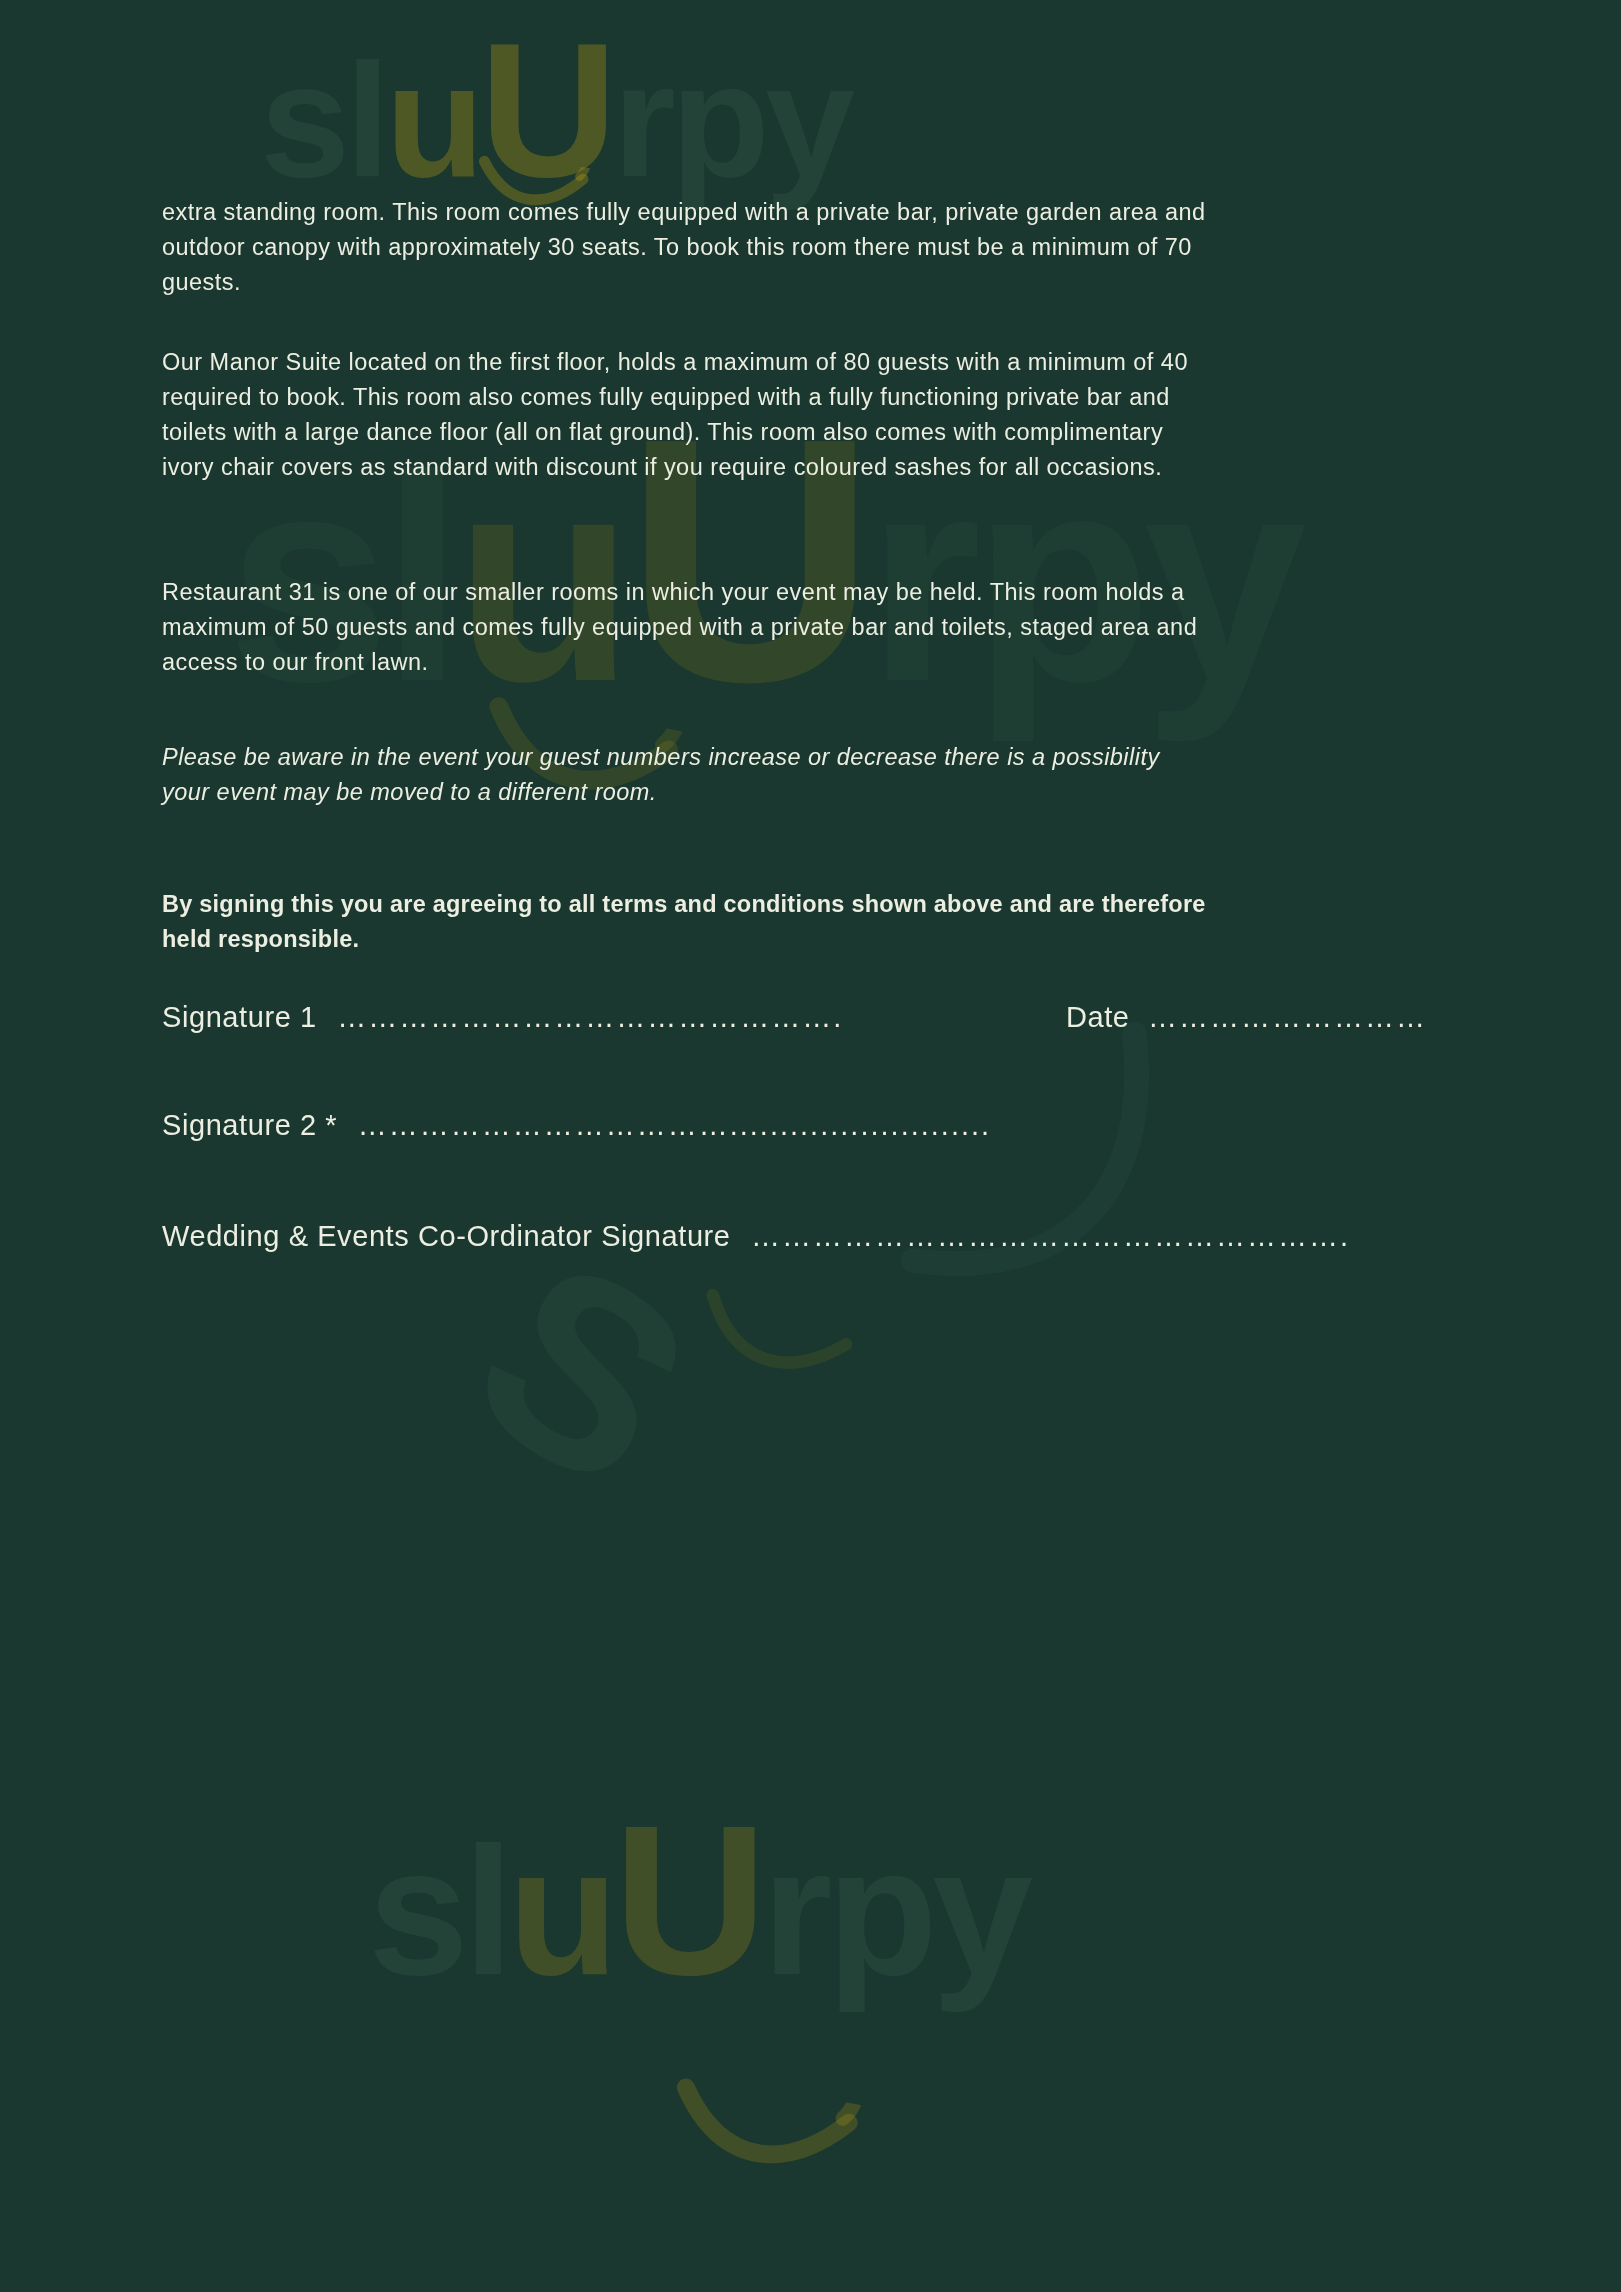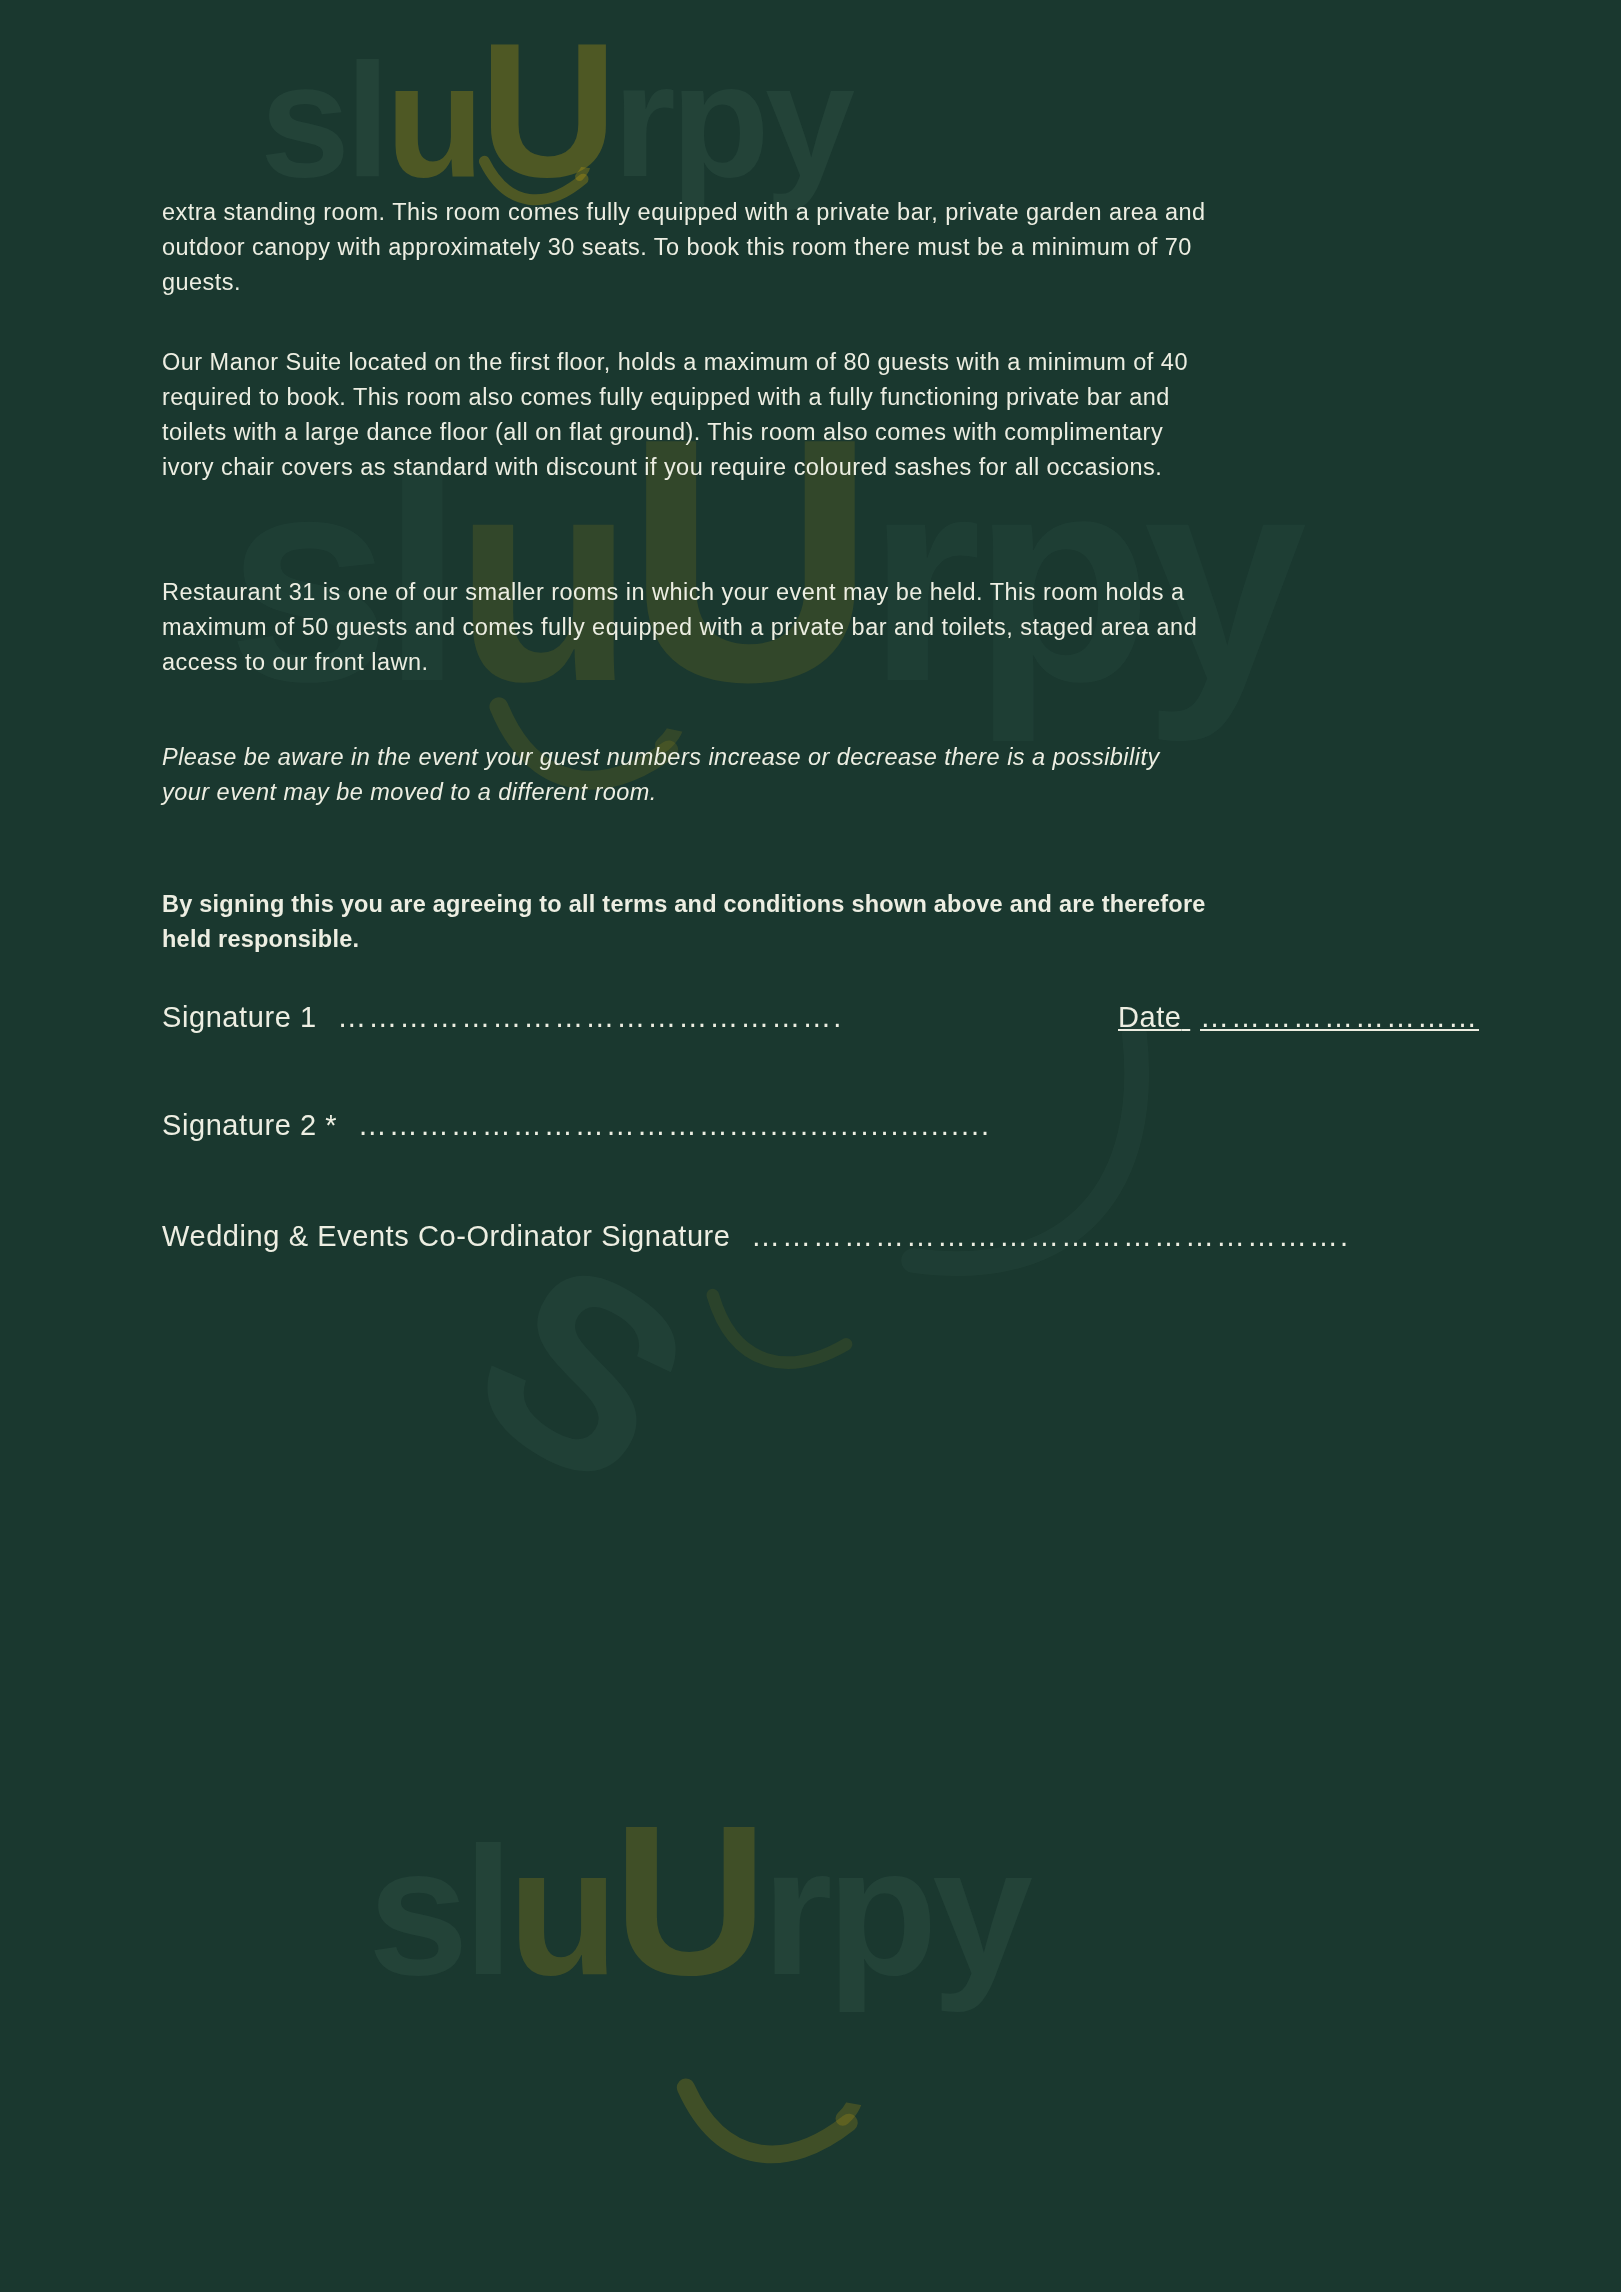--- a/index.html
+++ b/index.html
@@ -46,21 +46,21 @@
   .sigrow{
     position:absolute;
     left:162px;
     width:1294px;
     font-size:29px;
     line-height:35px;
     letter-spacing:0.02em;
     white-space:nowrap;
   }
   .sigrow .dots{margin-left:11.8px;letter-spacing:2px;}
-  .dategroup{position:absolute;left:956px;top:0;text-decoration:underline;}
+  .dategroup{position:absolute;left:904px;top:0;}
   .dategroup .dots{margin-left:9.8px;letter-spacing:2px;}
 </style>
 </head>
 <body>
 
 <div class="page">
 
   <div class="wm wm-top" style="left:260px;top:14.7px;font-size:162px;">
     <span class="g">sl</span><span class="au">u</span><span class="au big">U</span><span class="g">rpy</span>
     <svg class="wm-swoosh" viewBox="0 0 120 60">

